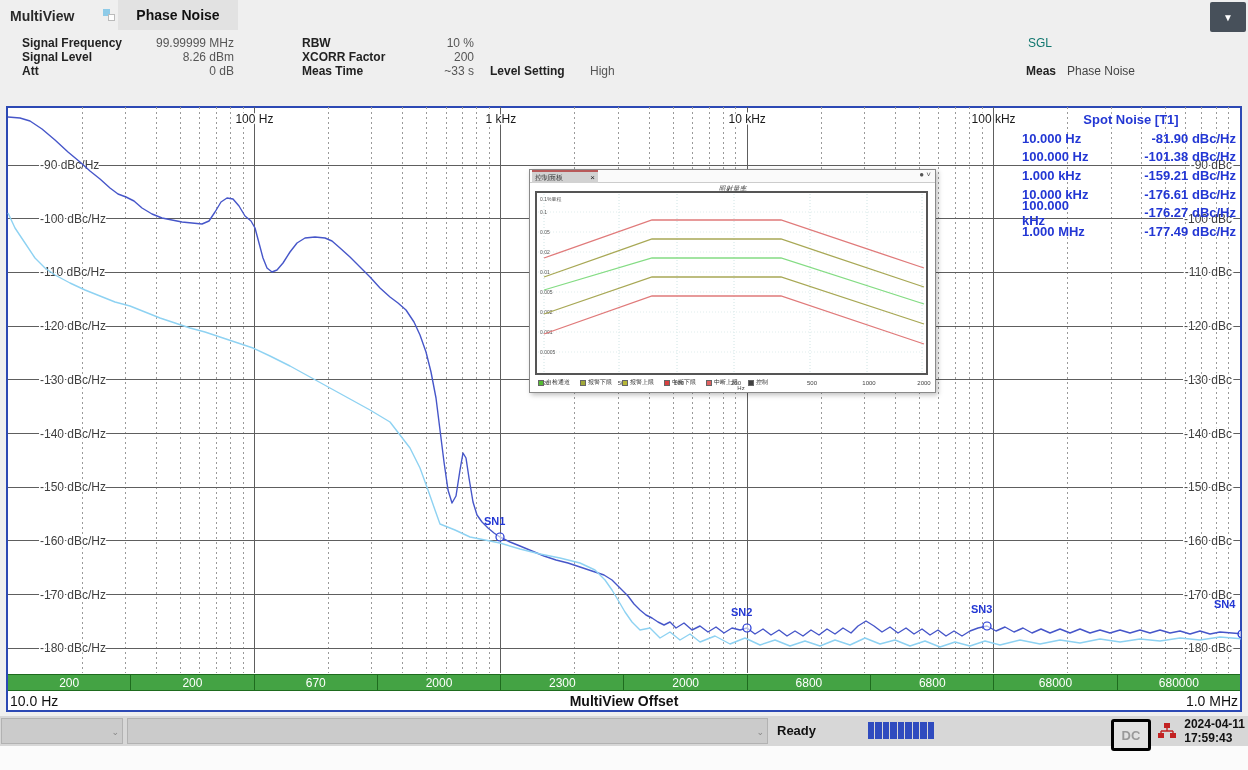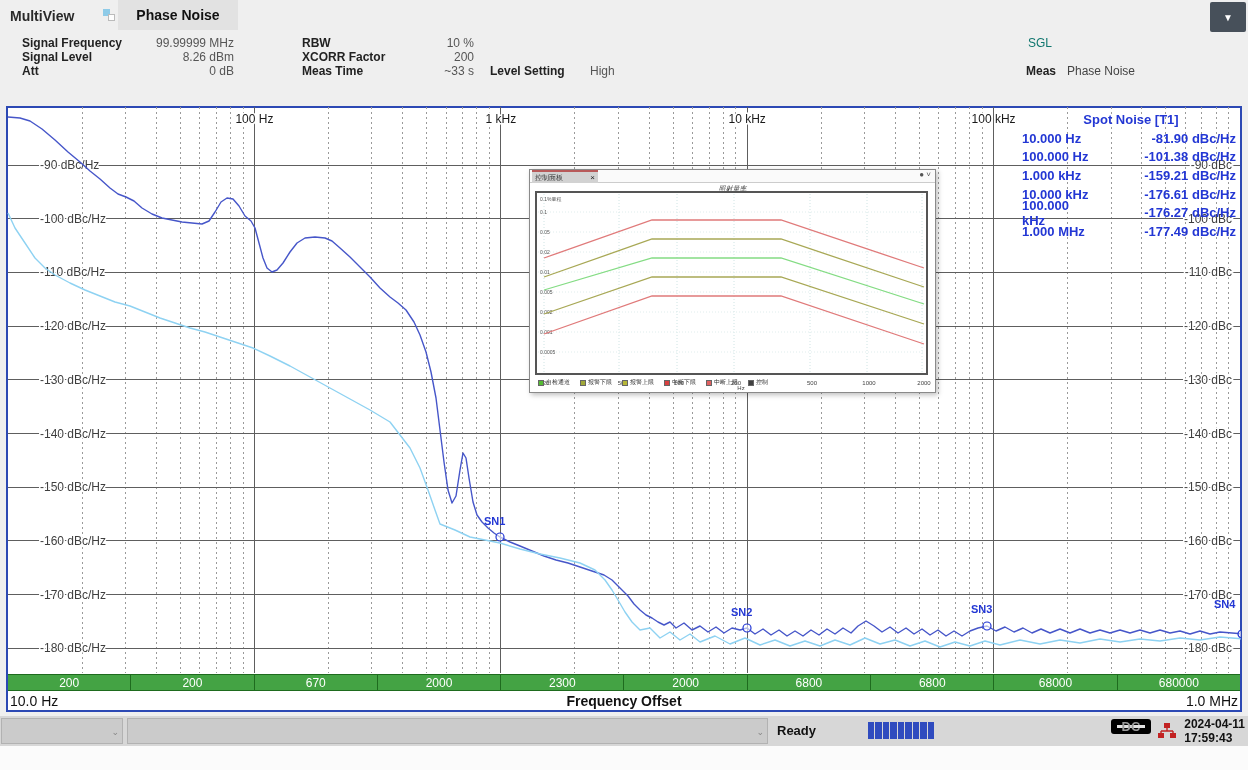--- a/index.html
+++ b/index.html
@@ -72,21 +72,21 @@
   .ovl-li { display:flex; align-items:center; gap:2px; }
   .ovl-sq { width:6px; height:6px; border:1px solid #666; }
 
   
   .sbar { left:0; top:716px; width:1248px; height:30px; background:#d7d7d7; }
   .sbox { position:absolute; top:2px; height:26px; background:#cbcbcb; border:1px solid #b2b2b2; }
   .sbox .chev { position:absolute; right:3px; top:8px; font-size:9px; color:#888; }
   .ready { position:absolute; left:777px; top:7px; font-size:13px; font-weight:bold; color:#111; }
   .prog { position:absolute; left:868px; top:6px; width:66px; height:17px; display:flex; gap:1px; }
   .prog div { flex:1; }
-  .dc { position:absolute; left:1111px; top:3px; width:40px; height:15px; background:#e2e2e2; border:6px solid #000000;
+  .dc { position:absolute; left:1111px; top:3px; width:40px; height:32px; background:#e2e2e2; border:3px solid #000000;
         border-radius:3px; color:#9a9a9a; font-weight:bold; font-size:13px; display:flex; align-items:center; justify-content:center; }
   .net { position:absolute; left:1158px; top:7px; }
   .dt { position:absolute; right:3px; top:1px; text-align:left; font-size:12px; font-weight:bold; color:#111; line-height:14px; }
 </style>
 </head>
 <body>
 
 <div class="screen">
   <div class="topzone"></div>
 
@@ -337,21 +337,21 @@
       <div class="xseg">2300</div>
       <div class="xseg">2000</div>
       <div class="xseg">6800</div>
       <div class="xseg">6800</div>
       <div class="xseg">68000</div>
       <div class="xseg">680000</div>
     </div>
 
   <div class="abs axrow">
     <span class="l">10.0 Hz</span>
-    <span class="c">Frequency Offset</span>
+    <span class="c">MultiView Offset</span>
     <span class="r">1.0 MHz</span>
   </div>
 
   <div class="abs sbar">
     <div class="sbox" style="left:1px;width:122px">
         <span class="chev">⌄</span>
       </div>
     <div class="sbox" style="left:127px;width:641px">
         <span class="chev">⌄</span>
       </div>

